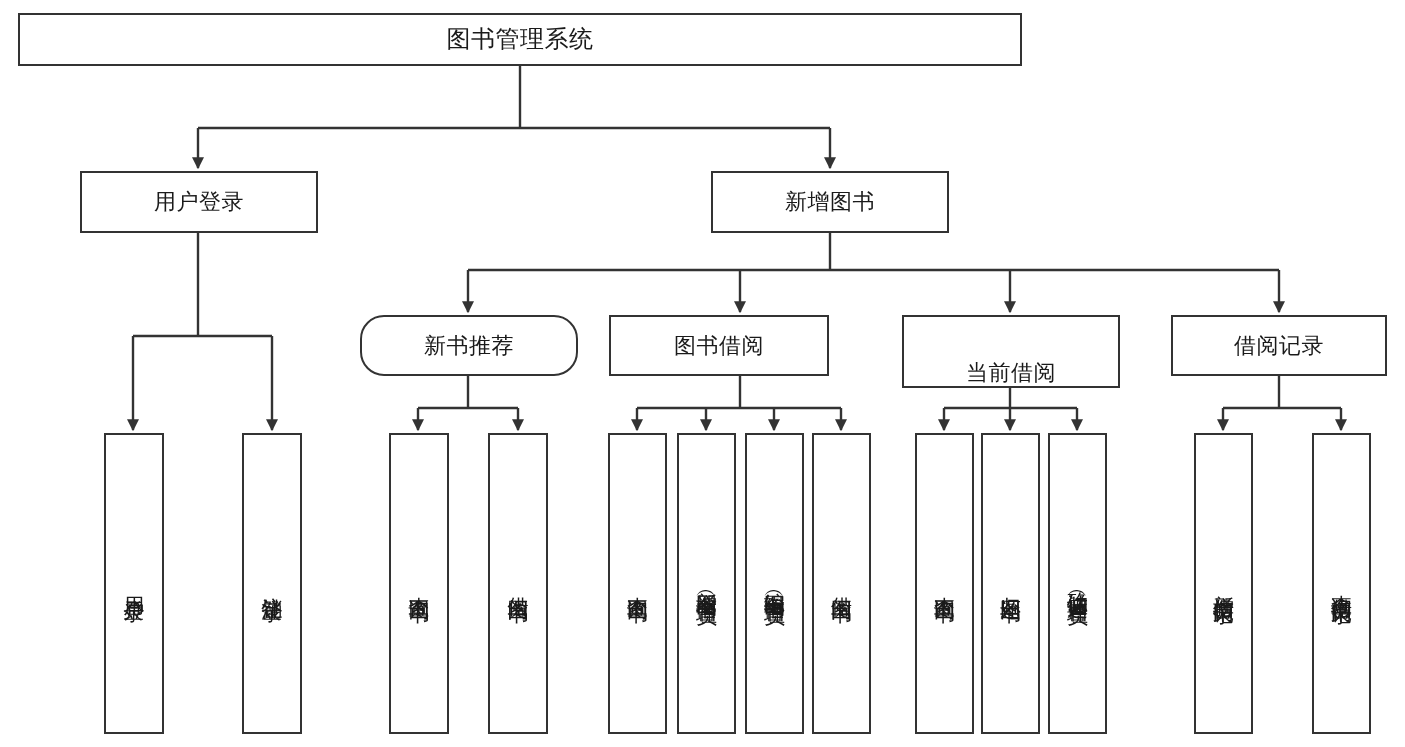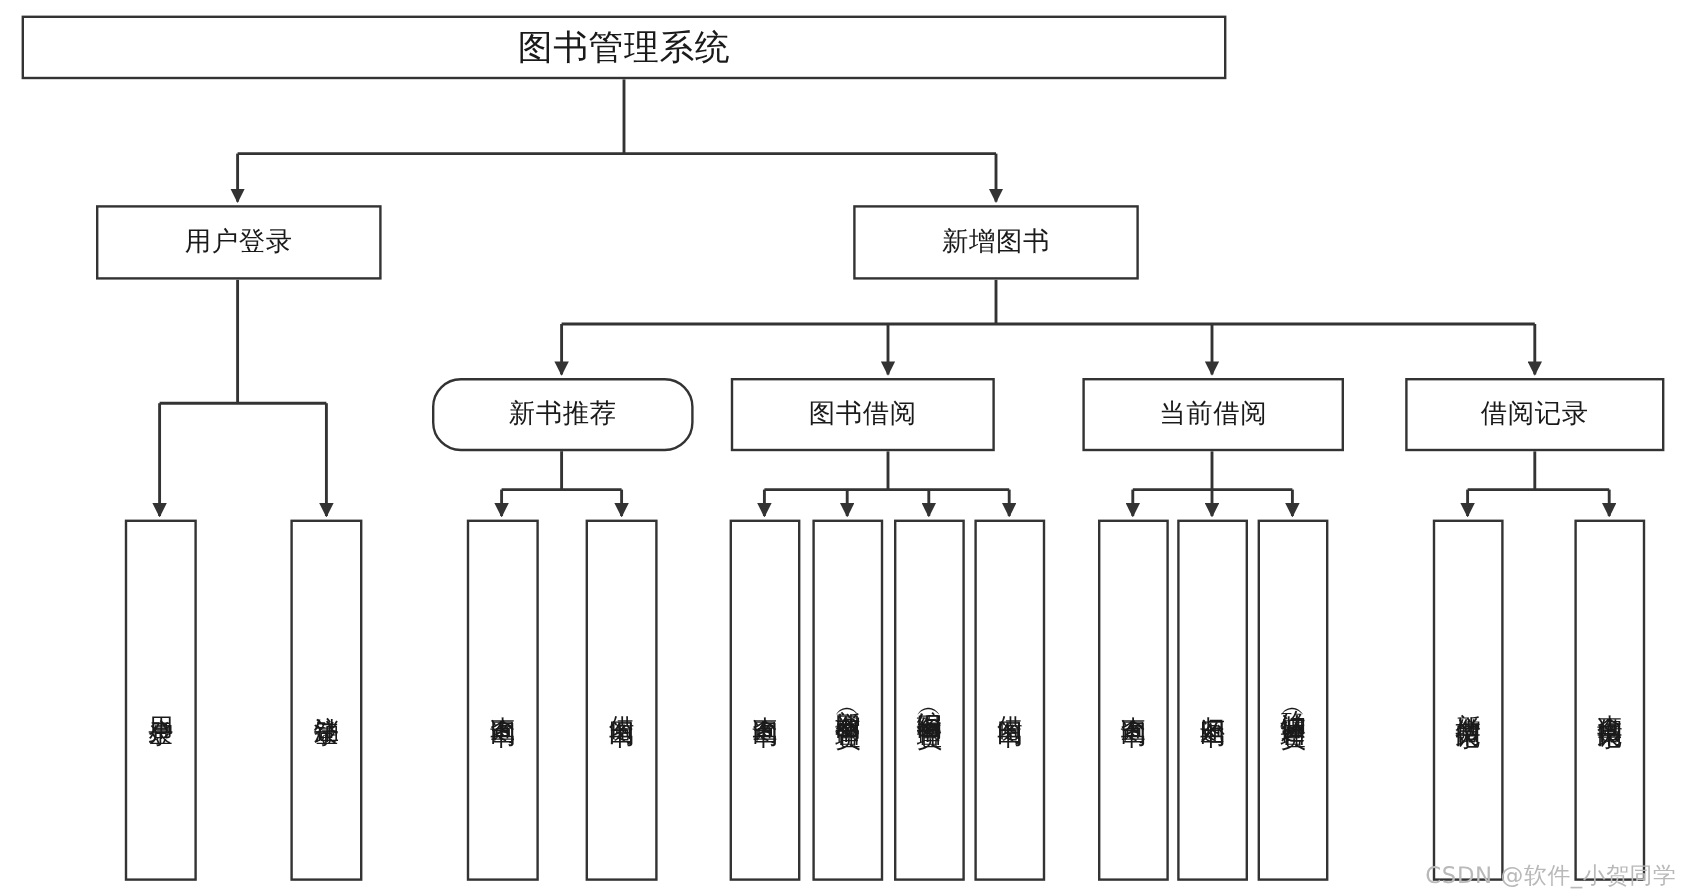--- a/index.html
+++ b/index.html
@@ -36,21 +36,21 @@
     justify-content: center;
     z-index: 2;
   }
   .node .label {
     color: #1a1a1a;
     line-height: 1.18;
     text-align: center;
     letter-spacing: 0.5px;
   }
   .node.root .label {
-    font-size: 29px;
+    font-size: 24px;
   }
   .node.branch .label {
     font-size: 22px;
   }
   .node.leaf {
     align-items: center;
     justify-content: center;
   }
   .node.leaf .label {
     writing-mode: vertical-rl;
@@ -137,21 +137,21 @@
   <div class="node branch" style="left:711px; top:171px; width:238px; height:62px;">
     <span class="label">新增图书</span>
   </div>
 
   <div class="node branch" style="left:360px; top:315px; width:218px; height:61px;border-radius:24px;">
     <span class="label">新书推荐</span>
   </div>
   <div class="node branch" style="left:609px; top:315px; width:220px; height:61px;">
     <span class="label">图书借阅</span>
   </div>
-  <div class="node branch" style="left:902px; top:315px; width:218px; height:61px;">
+  <div class="node branch" style="left:902px; top:315px; width:218px; height:73px;align-items:flex-end;">
     <span class="label">当前借阅</span>
   </div>
   <div class="node branch" style="left:1171px; top:315px; width:216px; height:61px;">
     <span class="label">借阅记录</span>
   </div>
 
   <div class="node leaf" style="left:104px; top:433px; width:60px; height:301px;">
     <span class="label">用户登录</span>
   </div>
   <div class="node leaf" style="left:242px; top:433px; width:60px; height:301px;">
@@ -188,14 +188,13 @@
     <span class="label">确认归还（管理员）</span>
   </div>
 
   <div class="node leaf" style="left:1194px; top:433px; width:59px; height:301px;">
     <span class="label">新增借阅记录</span>
   </div>
   <div class="node leaf" style="left:1312px; top:433px; width:59px; height:301px;">
     <span class="label">查询借阅记录</span>
   </div>
 
-  <div id="watermark">CSDN @软件_小贺同学</div>
 </div>
 
 </body></html>

